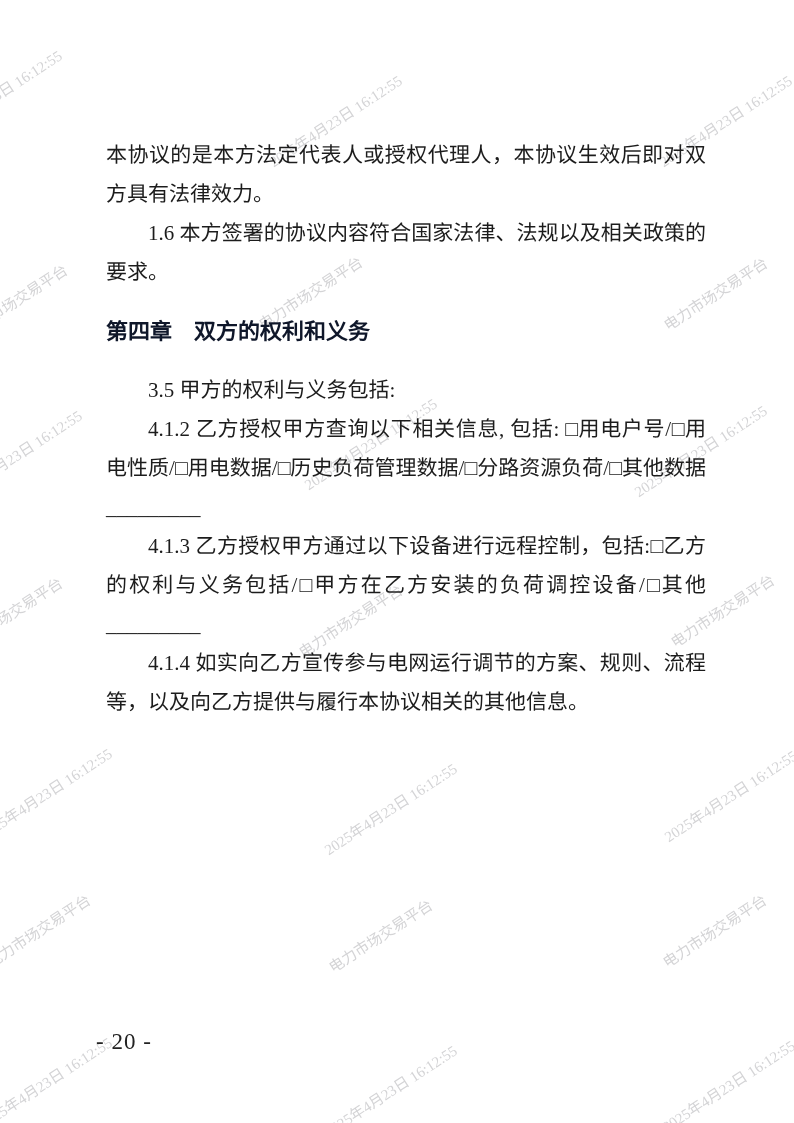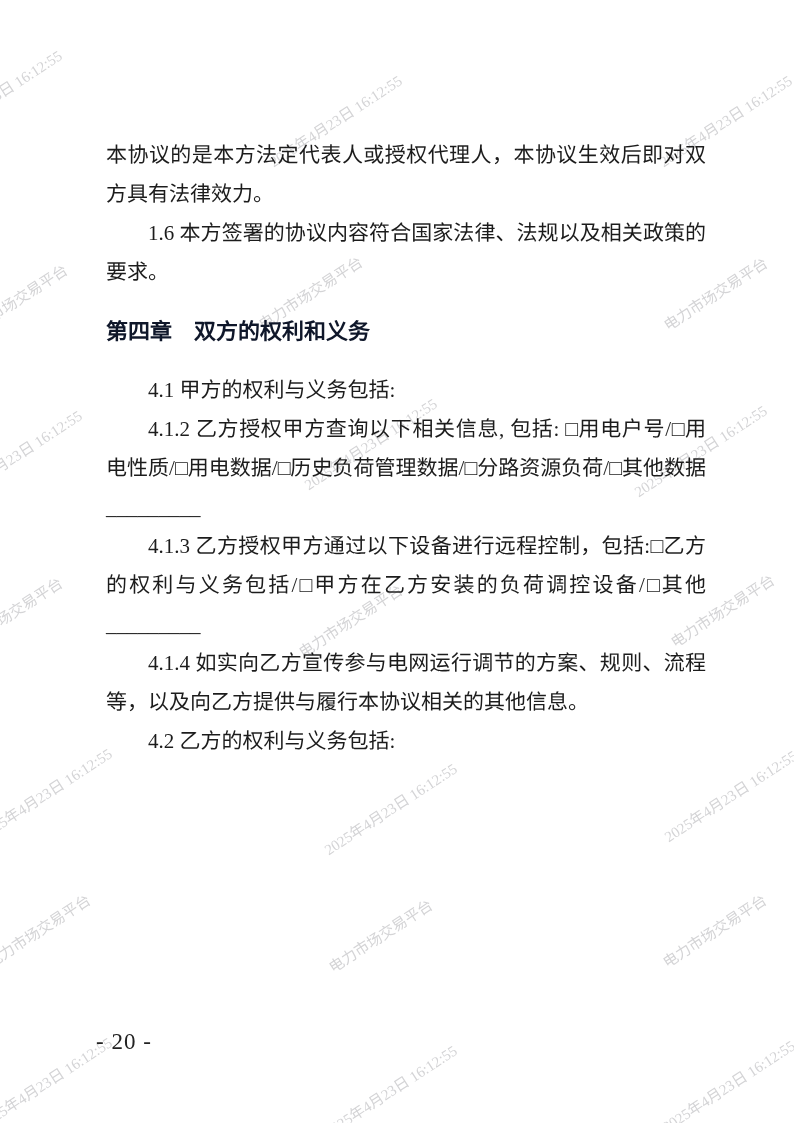--- a/index.html
+++ b/index.html
@@ -92,22 +92,21 @@
       <span class="wm" style="left: 390px; top: 1090px; color: rgb(212, 212, 214);">2025年4月23日 16:12:55</span>
       <span class="wm" style="left: 728px; top: 1085px; color: rgb(212, 212, 214);">2025年4月23日 16:12:55</span>
     </div>
 
   <div class="content">
     <p class="no-indent">本协议的是本方法定代表人或授权代理人，本协议生效后即对双方具有法律效力。</p>
     <p>1.6 本方签署的协议内容符合国家法律、法规以及相关政策的要求。</p>
 
     <div class="chapter-heading">第四章　双方的权利和义务</div>
 
-    <p>4.1 甲方的权利与义务包括:</p>
+    <p>3.5 甲方的权利与义务包括:</p>
     <p>4.1.2 乙方授权甲方查询以下相关信息, 包括: □用电户号/□用电性质/□用电数据/□历史负荷管理数据/□分路资源负荷/□其他数据_________</p>
     <p>4.1.3 乙方授权甲方通过以下设备进行远程控制，包括:□乙方的权利与义务包括/□甲方在乙方安装的负荷调控设备/□其他_________</p>
     <p>4.1.4 如实向乙方宣传参与电网运行调节的方案、规则、流程等，以及向乙方提供与履行本协议相关的其他信息。</p>
-    <p>4.2 乙方的权利与义务包括:</p>
   </div>
 
   <div class="page-number">- 20 -</div>
 
 </div>
 
 </body></html>

